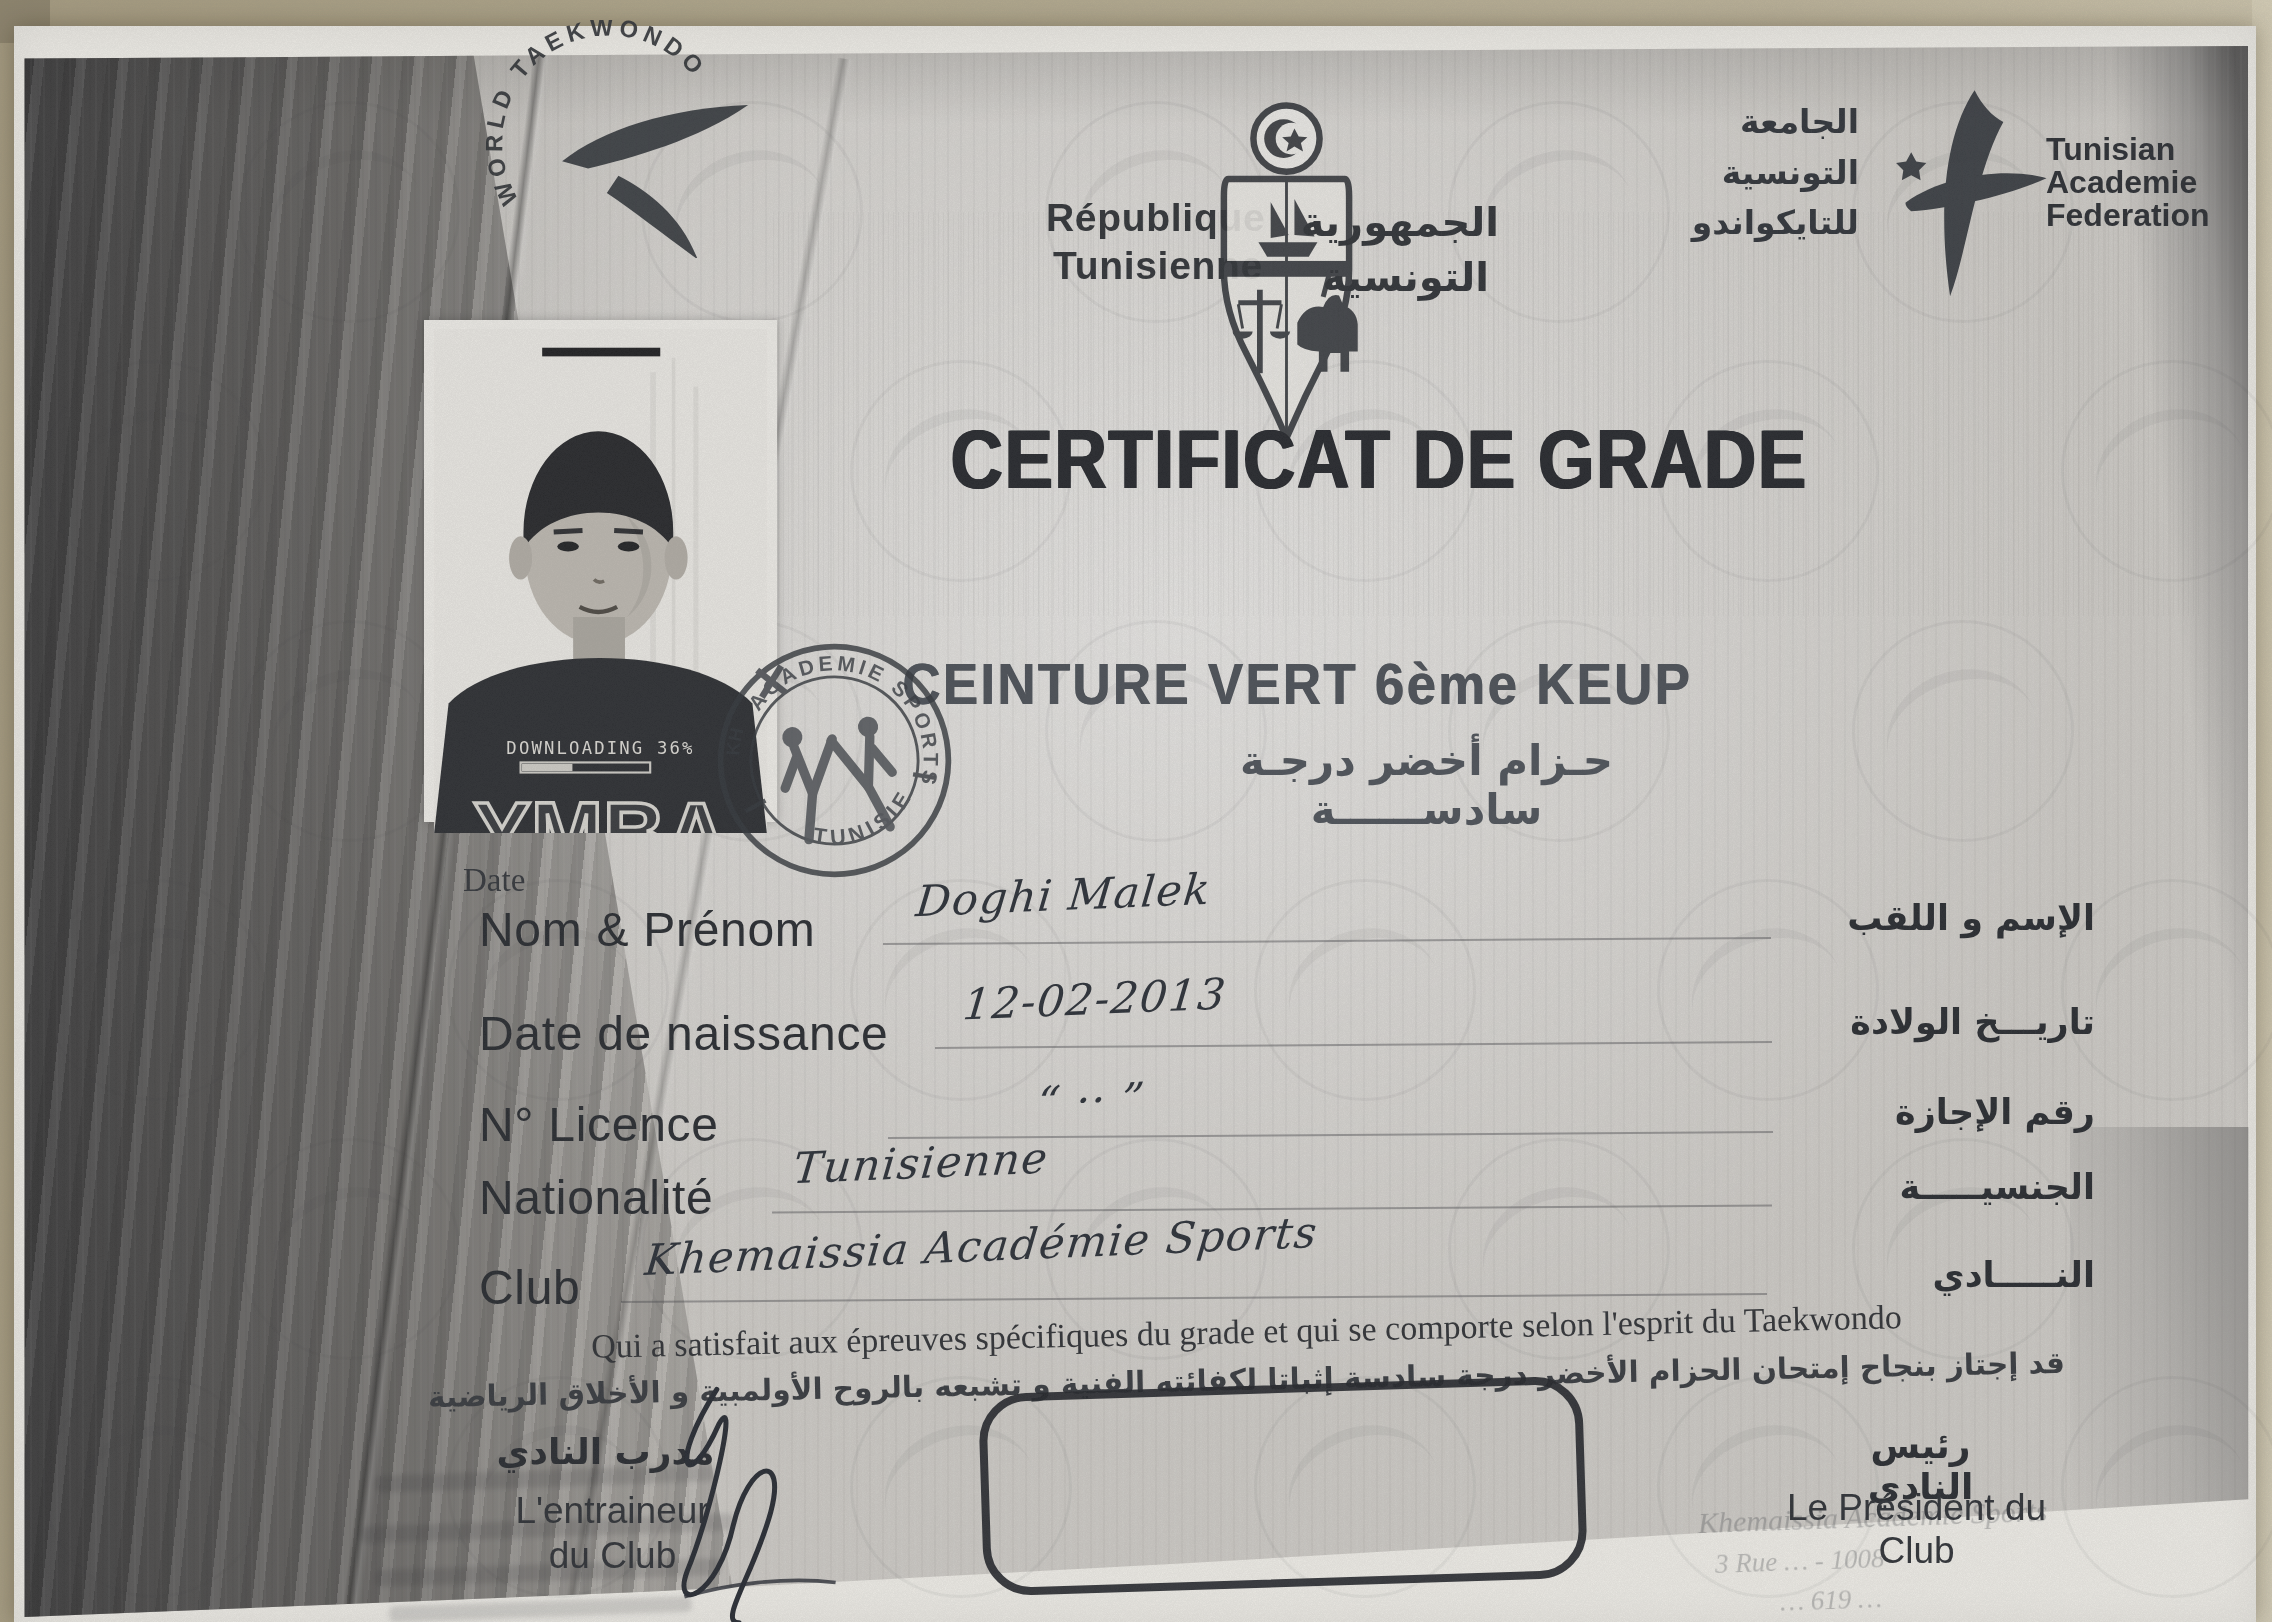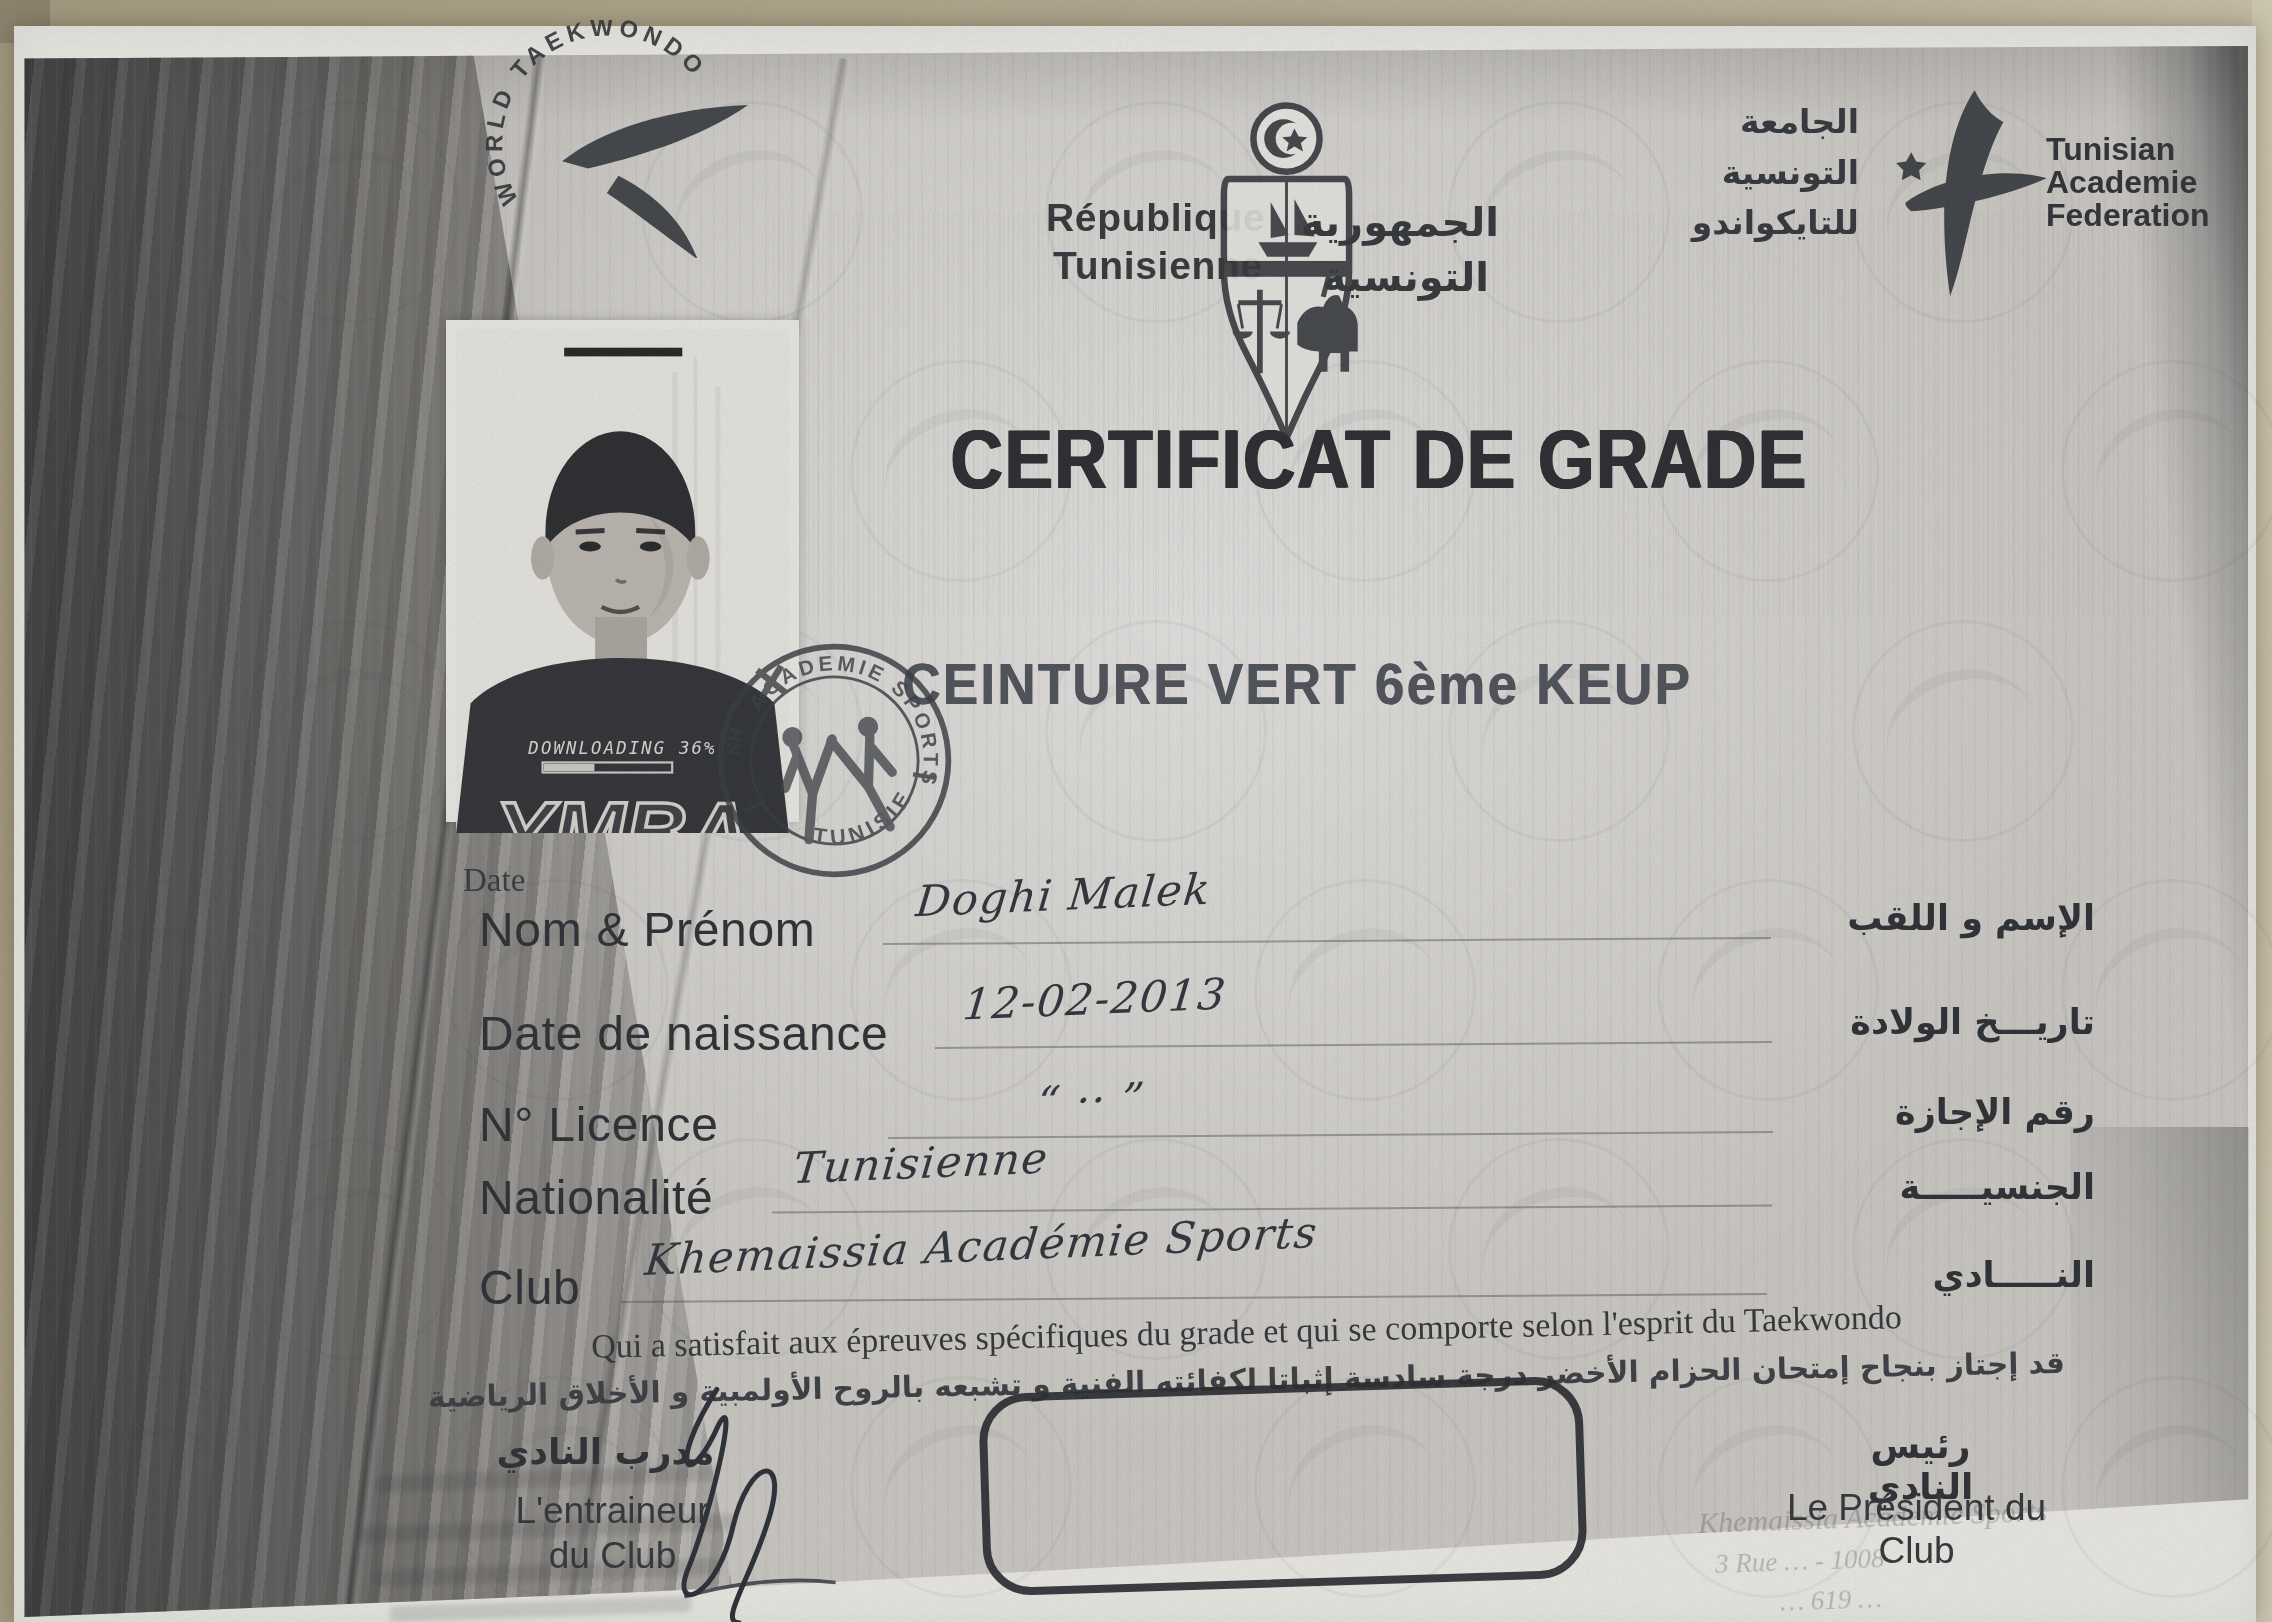--- a/index.html
+++ b/index.html
@@ -70,21 +70,21 @@
   .stmt-fr{font-size:34px;color:#2b2d31;text-align:center;transform:rotate(-1.3deg);white-space:nowrap;}
   .stmt-ar{font-size:29.5px;font-weight:700;color:#33363b;text-align:center;transform:rotate(-1.2deg);white-space:nowrap;}
 
   .sig-ar{font-size:36px;font-weight:700;color:#24272c;}
   .sig-fr{font-size:37px;font-weight:500;color:#2a2d32;text-align:center;}
   .ghost{opacity:.30;filter:blur(0.7px);transform:rotate(-2deg);font-style:italic;color:#3a3d42;white-space:nowrap;}
 
   .stamp-box{left:981px;top:1385px;width:588px;height:186px;border:8.6px solid #1e2126;border-radius:48px;
     transform:rotate(-1.8deg);opacity:.92;}
 
-  .photo-card{left:446px;top:320px;width:353px;height:502px;background:#f0eee9;box-shadow:0 0 10px rgba(0,0,0,.25);font-style:italic;}
+  .photo-card{left:424px;top:320px;width:353px;height:502px;background:#f0eee9;box-shadow:0 0 10px rgba(0,0,0,.25);}
   .date-label{font-size:33px;color:#2f3237;font-family:"Liberation Serif",serif;}
 </style>
 </head>
 <body>
 
 <div id="canvas">
 
   <div class="abs bg-right"></div>
   <div class="abs corner-tl"></div>
 
@@ -183,20 +183,21 @@
     <path d="M60 92 l7 13 14 2 -10 10 2 14 -13 -7 -13 7 2 -14 -10 -10 14 -2 Z" fill="#2c3036"></path>
   </svg>
 
   <div class="abs fed-en" style="left:2046px;top:131px;">Tunisian</div>
   <div class="abs fed-en" style="left:2046px;top:164px;">Academie</div>
   <div class="abs fed-en" style="left:2046px;top:197px;">Federation</div>
 
   <div class="abs title-fr sans" style="left:937px;top:416px;">CERTIFICAT DE GRADE</div>
 
   <div class="abs grade-fr sans" style="left:902px;top:654px;">CEINTURE VERT 6ème KEUP</div>
+  <div class="abs grade-ar ar" style="left:1124px;top:736px;width:605px;text-align:center;">حـزام أخضر درجـة سادســــــة</div>
 
   <div class="abs photo-card">
     <svg style="position:absolute;left:10px;top:8.6px;width:333px;height:504px;" viewBox="0 0 462 700">
       <rect x="0" y="0" width="462" height="700" fill="#eceae5"></rect>
       <rect x="300" y="60" width="8" height="560" fill="rgba(0,0,0,.05)"></rect>
       <rect x="330" y="40" width="5" height="600" fill="rgba(0,0,0,.06)"></rect>
       <rect x="360" y="80" width="7" height="520" fill="rgba(0,0,0,.05)"></rect>
       <rect x="150" y="26" width="164" height="12" fill="#1b1b1d"></rect>
       <g transform="translate(228,300)">
         <ellipse cx="0" cy="10" rx="102" ry="128" fill="#bdb8b0"></ellipse>

